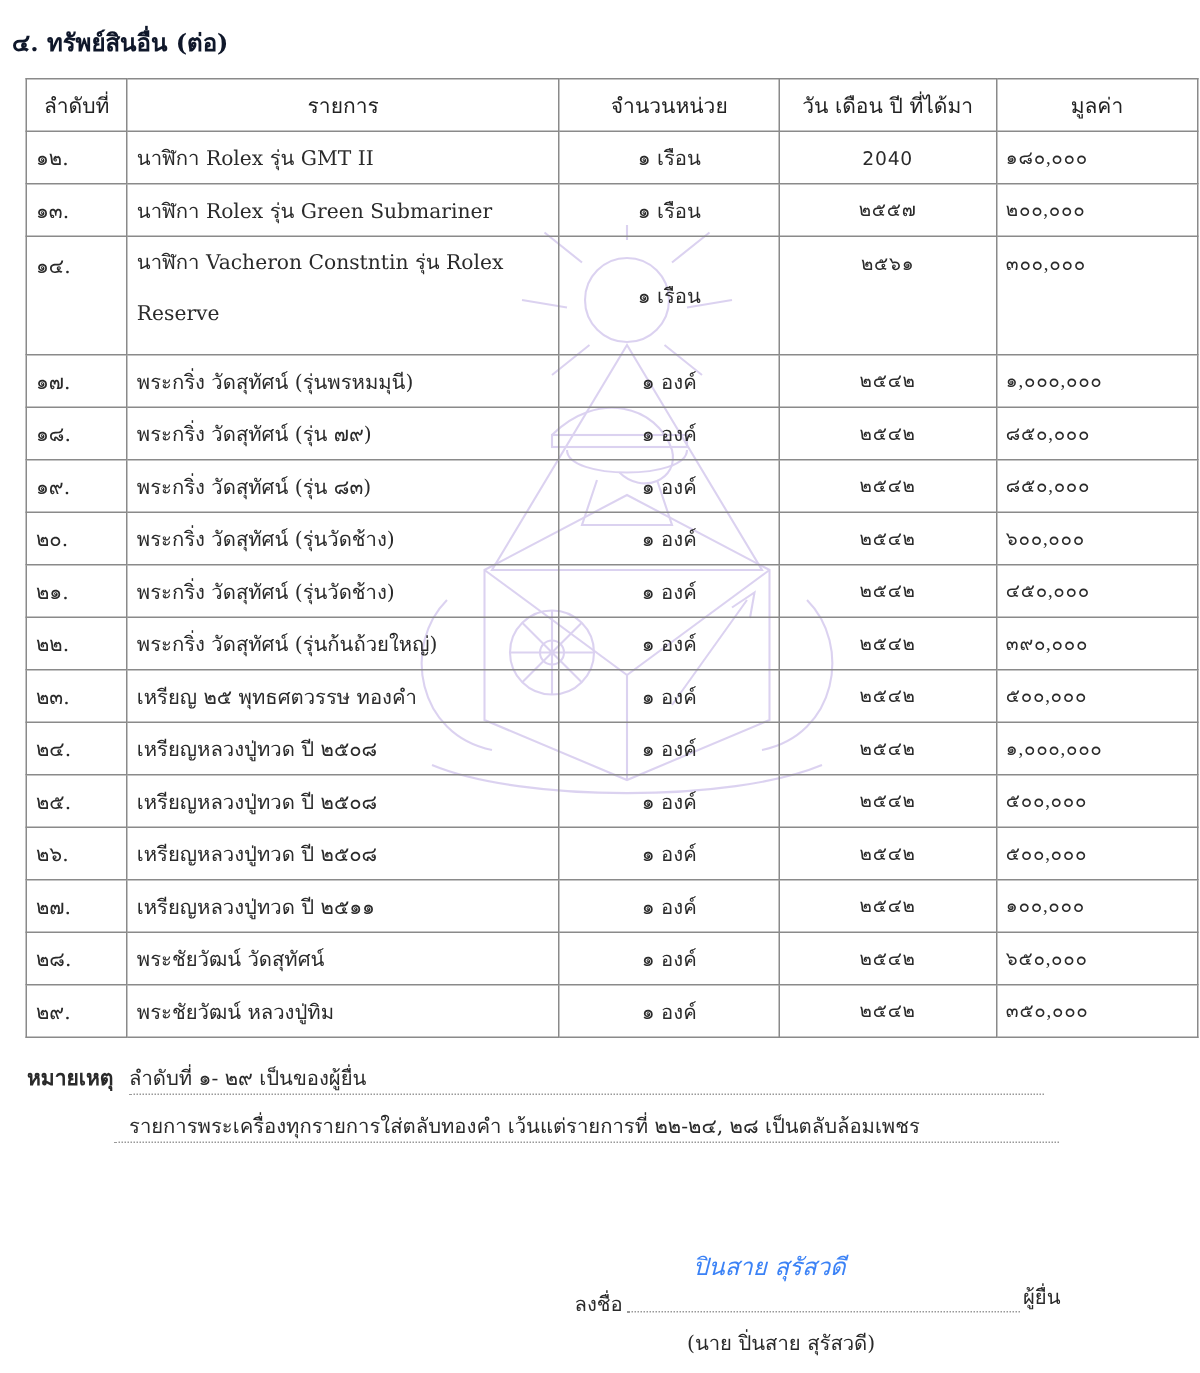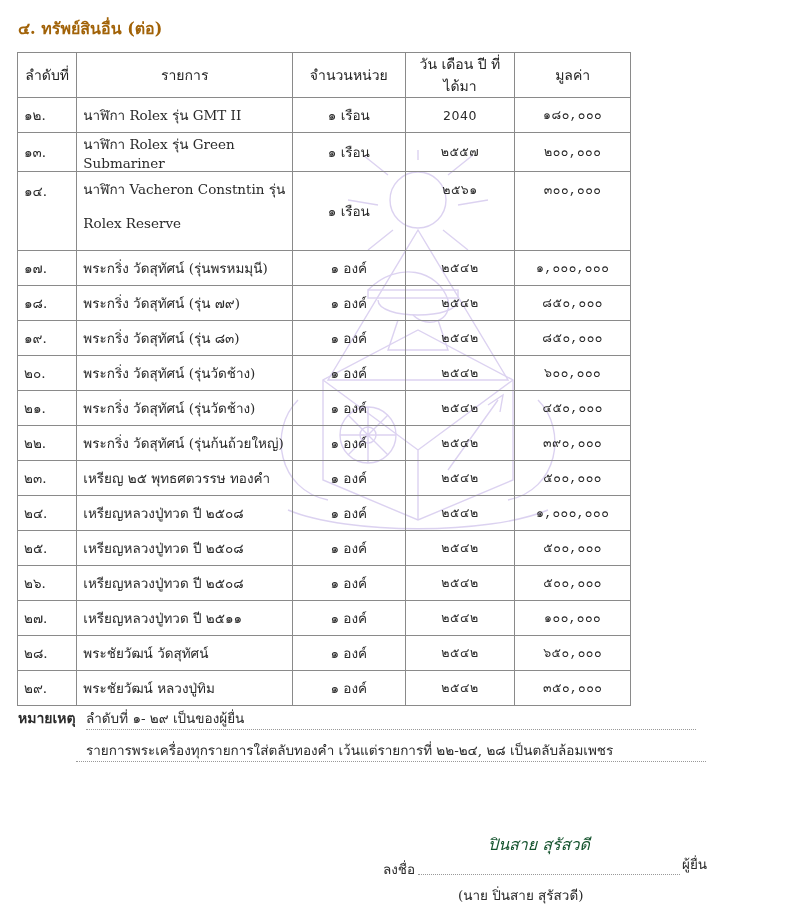--- a/index.html
+++ b/index.html
@@ -1,50 +1,50 @@
 <!DOCTYPE html>
 <html><head>
 <meta charset="utf-8">
 <style>
   html, body { margin:0; padding:0; }
   body {
     width:800px; height:915px; background:#ffffff; position:relative; overflow:hidden;
     font-family:"DejaVu Serif","Liberation Serif",serif; color:#2a2a2a;
   }
   .section-title {
-    position:absolute; left:18px; top:16px; font-size:16px; font-weight:bold; color:#a16207;
+    position:absolute; left:8px; top:16px; font-size:16px; font-weight:bold; color:#0f172a;
   }
   .watermark {
     position:absolute; left:268px; top:150px; width:300px; height:380px; opacity:0.35; pointer-events:none;
   }
   table.assets {
-    position:absolute; left:17px; top:52px; border-collapse:collapse; width:614px;
+    position:absolute; left:17px; top:52px; border-collapse:collapse; width:782px;
     font-size:13.5px;
   }
   table.assets th, table.assets td {
     border:1px solid #8a8a8a; padding:0 6px; height:34px; vertical-align:middle;
   }
   table.assets th { font-weight:normal; font-size:14px; height:34px; color:#222; }
   col.c-no { width:66px; } col.c-item { width:283px; } col.c-qty { width:144px; }
   col.c-year { width:142px; } col.c-value { width:132px; }
   td.no { text-align:left; }
   td.item { text-align:left; }
   td.qty { text-align:center; }
   td.year { text-align:center; font-family:"DejaVu Sans","Liberation Sans",sans-serif; font-size:12.5px; letter-spacing:0.5px; }
-  td.value { text-align:center; font-family:Liberation Mono, monospace; font-size:12.5px; letter-spacing:0.5px; }
+  td.value { text-align:left; font-family:Liberation Serif, serif; font-size:12.5px; letter-spacing:0.5px; }
   tr.tall td { height:70px; }
   tr.tall td.no, tr.tall td.year, tr.tall td.value { vertical-align:top; padding-top:8px; }
   tr.tall td.item { line-height:34px; vertical-align:top; }
   .note-label { position:absolute; left:18px; top:707px; font-size:14px; font-weight:bold; }
   .note-line1 { position:absolute; left:86px; top:707px; width:610px; font-size:13.5px; border-bottom:1px dotted #999; }
   .note-line2 { position:absolute; left:76px; top:739px; width:620px; font-size:13.5px; border-bottom:1px dotted #999; padding-left:10px; }
   .sign-label { position:absolute; left:383px; top:858px; font-size:13.5px; }
   .sign-dots { position:absolute; left:418px; top:858px; width:262px; height:16px; border-bottom:1px dotted #999; }
   .sign-role { position:absolute; left:682px; top:853px; font-size:13.5px; }
-  .signature { position:absolute; left:462px; top:832px; font-family:"DejaVu Serif",serif; font-style:italic; color:#14532d; font-size:16px;margin-left:26px; }
+  .signature { position:absolute; left:462px; top:832px; font-family:"DejaVu Serif",serif; font-style:italic; color:#3b82f6; font-size:16px; }
   .signer-name { position:absolute; left:458px; top:884px; font-size:13.5px; }
 </style>
 </head>
 <body>
 
 <div class="section-title">๔. ทรัพย์สินอื่น (ต่อ)</div>
 
 <svg class="watermark" viewBox="0 0 300 380">
   <g fill="none" stroke="#9b7fd6" stroke-width="1.4">
     <circle cx="150" cy="50" r="28"></circle>

